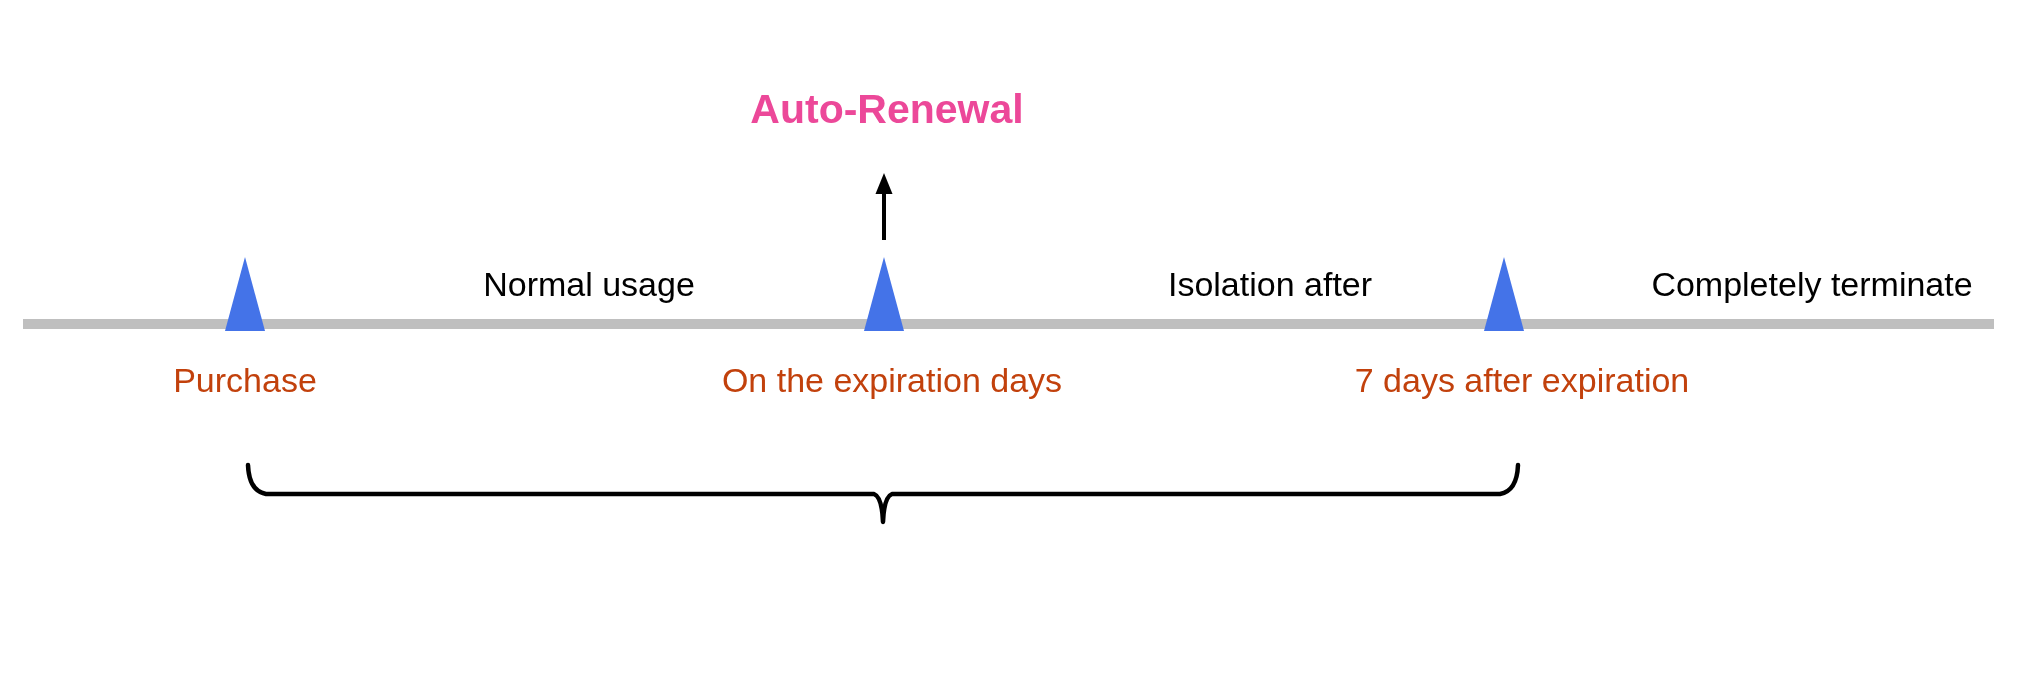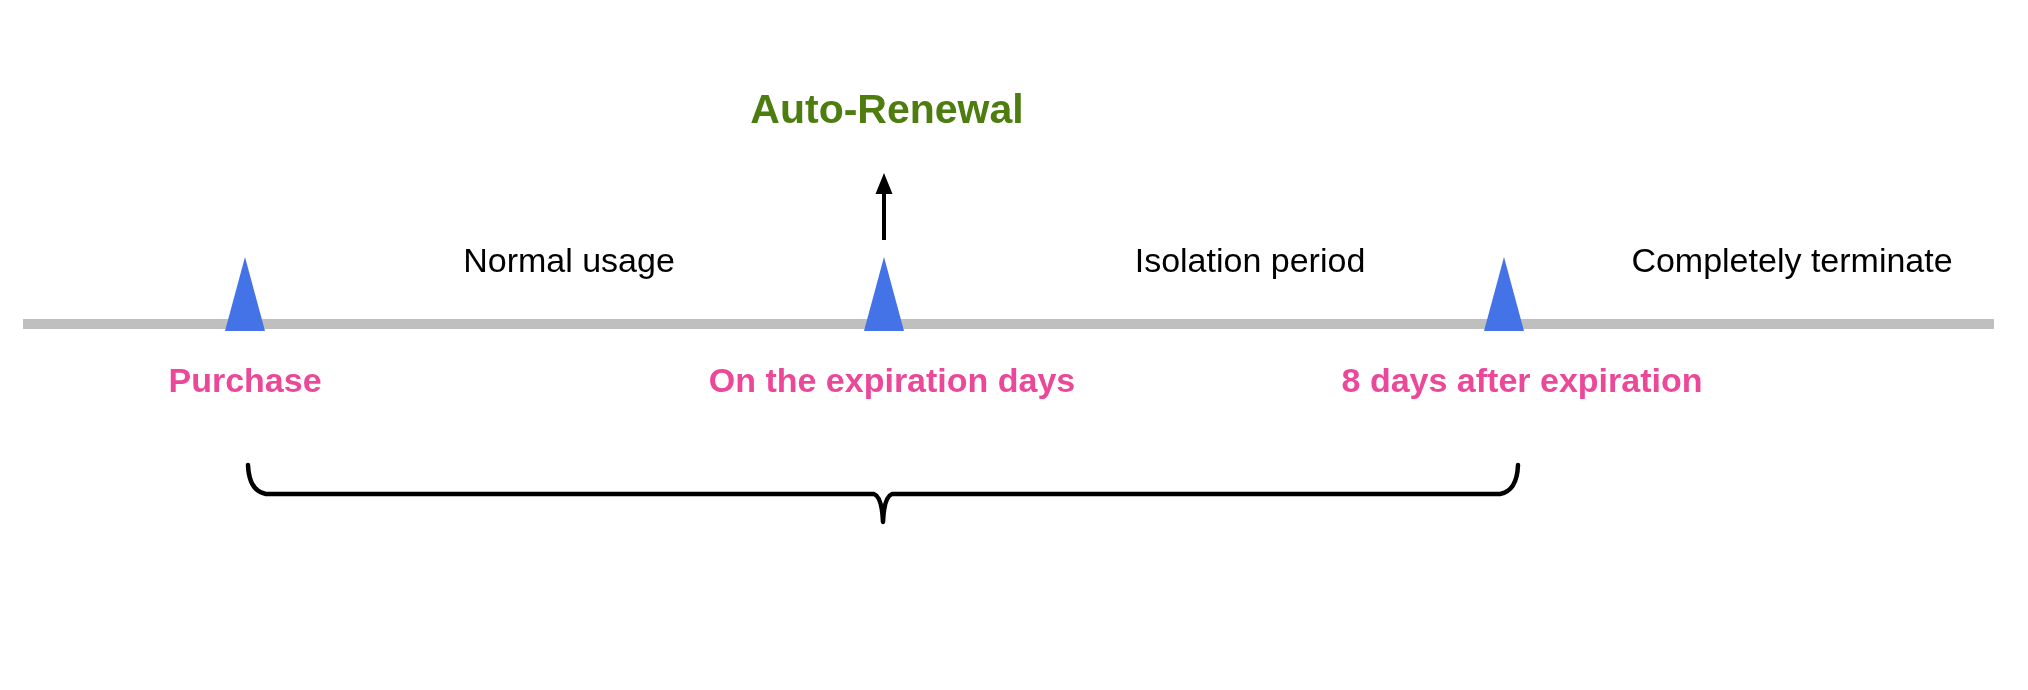--- a/index.html
+++ b/index.html
@@ -30,44 +30,44 @@
     border-left: 20px solid transparent;
     border-right: 20px solid transparent;
     border-bottom: 74px solid #4473e8;
     top: 257px;
   }
   .marker.m1 { left: 225px; }
   .marker.m2 { left: 864px; }
   .marker.m3 { left: 1484px; }
   .phase-label {
     position: absolute;
-    top: 240px;
+    top: 264px;
     transform: translateX(-50%);
     font-size: 34px;
     line-height: 40px;
     color: #000000;
     white-space: nowrap;
+    margin-left: 20px;
   }
   .milestone-label {
     position: absolute;
     top: 360px;
     transform: translateX(-50%);
     font-size: 34px;
     line-height: 40px;
-    color: #ec4899;
+    color: #c2410c;
     white-space: nowrap;
-    font-weight: bold;
   }
   .blue-title {
     position: absolute;
     transform: translateX(-50%);
     font-size: 41px;
     line-height: 46px;
     font-weight: bold;
-    color: #4d7c0f;
+    color: #ec4899;
     white-space: nowrap;
   }
   .auto-title { left: 887px; top: 86px; }
   .manual-title { left: 890px; top: 554px; }
   .arrow-svg {
     position: absolute;
     left: 864px;
     top: 170px;
   }
   .brace-svg {
@@ -88,25 +88,25 @@
     <polygon points="20,3 11.5,24 28.5,24" fill="#000000"></polygon>
   </svg>
 
   <div class="timeline-bar"></div>
 
   <div class="marker m1"></div>
   <div class="marker m2"></div>
   <div class="marker m3"></div>
 
   <div class="phase-label" style="left:569px;">Normal usage</div>
-  <div class="phase-label" style="left:1250px;">Isolation period</div>
+  <div class="phase-label" style="left:1250px;">Isolation after</div>
   <div class="phase-label" style="left:1792px;">Completely terminate</div>
 
   <div class="milestone-label" style="left:245px;">Purchase</div>
   <div class="milestone-label" style="left:892px;">On the expiration days</div>
-  <div class="milestone-label" style="left:1522px;">8 days after expiration</div>
+  <div class="milestone-label" style="left:1522px;">7 days after expiration</div>
 
   <svg class="brace-svg" width="1290" height="72" viewBox="0 0 1290 72">
     <path d="M 8 7 Q 9 33 26 36 L 634 36 Q 642 39 643 64 Q 644 39 652 36 L 1260 36 Q 1277 33 1278 7" fill="none" stroke="#000000" stroke-width="4.5" stroke-linecap="round" stroke-linejoin="round"></path>
   </svg>
 
 
 </div>
 
 </body></html>

